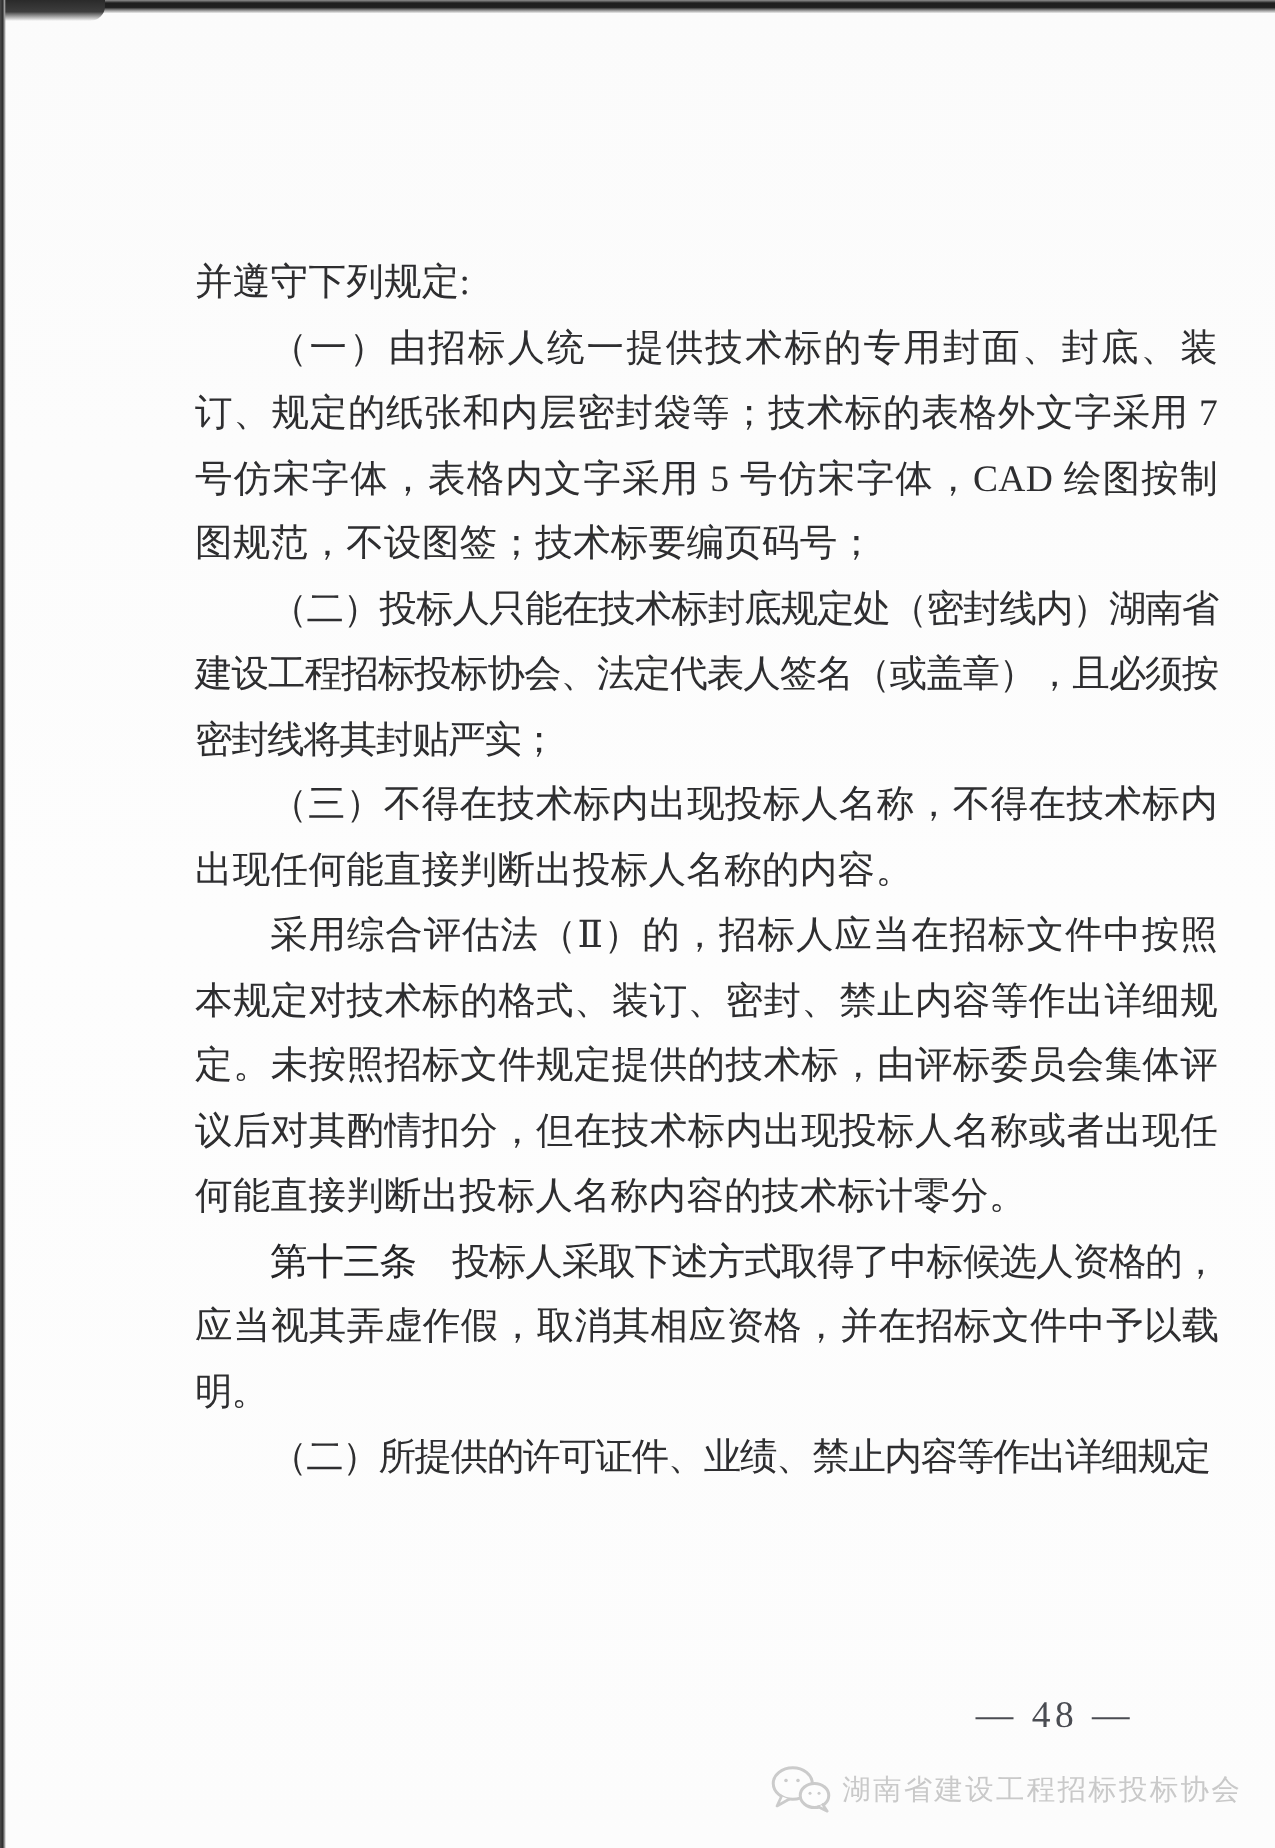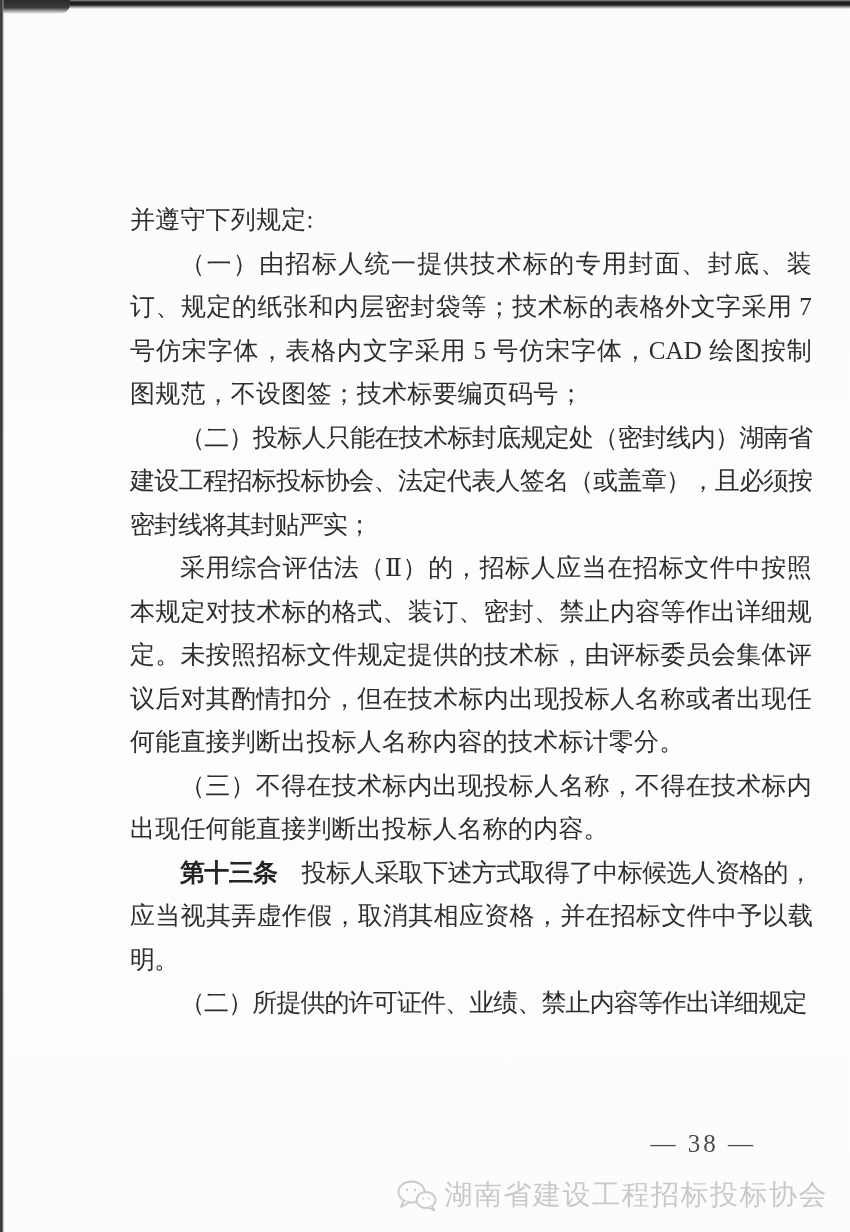--- a/index.html
+++ b/index.html
@@ -33,65 +33,65 @@
   .doc-body {
     position: absolute; left: 130px; top: 167px; width: 682px;
     font-size: 25px;
     line-height: 43.5px;
     color: #2e2e30;
     text-align: justify;
     text-justify: inter-ideograph;
     letter-spacing: 0.2px;
   }
   .doc-body p { margin: 0; text-indent: 2em; }
-  .doc-body p.no-indent { text-indent: 0; margin-top: 31px; }
+  .doc-body p.no-indent { text-indent: 0; }
   .doc-body p.tight { letter-spacing: -0.9px; }
   .doc-body p.fit-one-line { font-size: 24px; letter-spacing: -1.6px; }
-  .doc-body strong { font-weight: bold; color: #242426; }
+  .doc-body strong { font-weight: normal; color: #242426; }
   
   .page-number {
     position: absolute; top: 1130px; right: 94px;
     font-size: 25px; color: #4a4c52; letter-spacing: 3px;
     font-family: "Liberation Serif", "DejaVu Serif", serif;
   }
   
   .footer-watermark {
     position: absolute; top: 1176px; right: 22px;
     display: flex; align-items: center; gap: 7px;
     color: #c9c9c9;
   }
   .wm-icon { display: inline-flex; align-items: center; }
   .wm-text {
-    font-size: 28px;
+    font-size: 19px;
     letter-spacing: 1.5px;
     color: #c9c9c9;
     font-family: Liberation Mono, monospace;
     text-shadow: 0 0 1px rgba(255,255,255,0.8);
   }
 </style>
 </head>
 <body>
 
 <div class="page">
 
   <div class="scan-edge-top"></div>
   <div class="scan-edge-top-corner"></div>
   <div class="scan-edge-left"></div>
 
   <main class="doc-body">
     <p class="no-indent">并遵守下列规定:</p>
     <p>（一）由招标人统一提供技术标的专用封面、封底、装订、规定的纸张和内层密封袋等；技术标的表格外文字采用 7 号仿宋字体，表格内文字采用 5 号仿宋字体，CAD 绘图按制图规范，不设图签；技术标要编页码号；</p>
     <p class="tight">（二）投标人只能在技术标封底规定处（密封线内）湖南省建设工程招标投标协会、法定代表人签名（或盖章），且必须按密封线将其封贴严实；</p>
+    <p>（三）不得在技术标内出现投标人名称，不得在技术标内出现任何能直接判断出投标人名称的内容。</p>
     <p>采用综合评估法（Ⅱ）的，招标人应当在招标文件中按照本规定对技术标的格式、装订、密封、禁止内容等作出详细规定。未按照招标文件规定提供的技术标，由评标委员会集体评议后对其酌情扣分，但在技术标内出现投标人名称或者出现任何能直接判断出投标人名称内容的技术标计零分。</p>
-    <p>（三）不得在技术标内出现投标人名称，不得在技术标内出现任何能直接判断出投标人名称的内容。</p>
     <p class="tight"><strong>第十三条</strong><span>　投标人采取下述方式取得了中标候选人资格的，应当视其弄虚作假，取消其相应资格，并在招标文件中予以载明。</span></p>
     <p class="tight">（二）所提供的许可证件、业绩、禁止内容等作出详细规定</p>
   </main>
 
-  <div class="page-number">— 38 —</div>
+  <div class="page-number">— 48 —</div>
 
   <div class="footer-watermark">
     <span class="wm-icon">
       <svg width="42" height="33" viewBox="0 0 42 33" fill="none" stroke="#cbcbcb" stroke-width="2" stroke-linecap="round" stroke-linejoin="round">
         <ellipse cx="15.5" cy="13" rx="13" ry="10.5"></ellipse>
         <path d="M8 21.5 L5 28 L13 23.5" fill="#fdfdfd" stroke-width="1.8"></path>
         <ellipse cx="30" cy="21" rx="9.5" ry="8" fill="#fdfdfd"></ellipse>
         <path d="M35.5 27 L38.5 31.5 L32.5 28.5" fill="#fdfdfd" stroke-width="1.8"></path>
         <circle cx="11" cy="11" r="1.2" fill="#cbcbcb" stroke="none"></circle>
         <circle cx="19" cy="11" r="1.2" fill="#cbcbcb" stroke="none"></circle>

